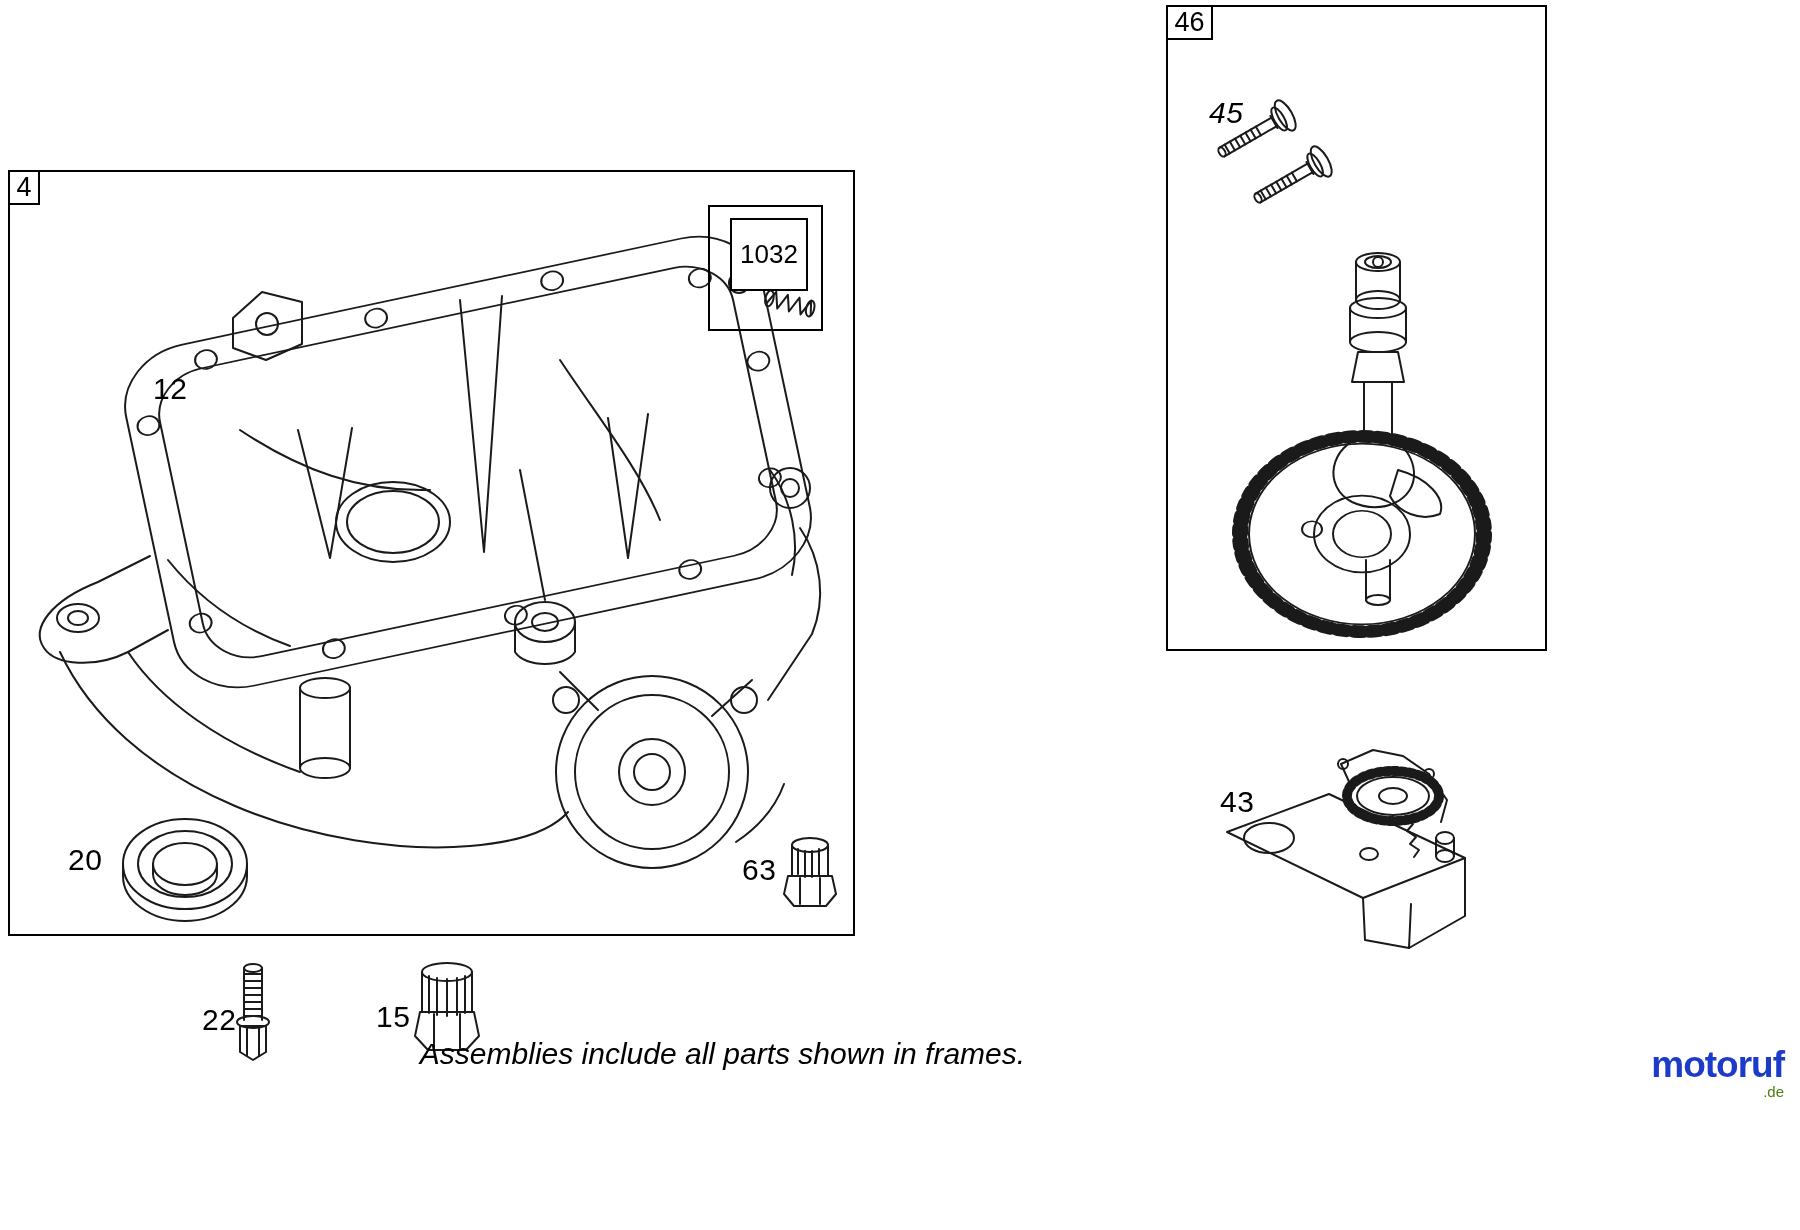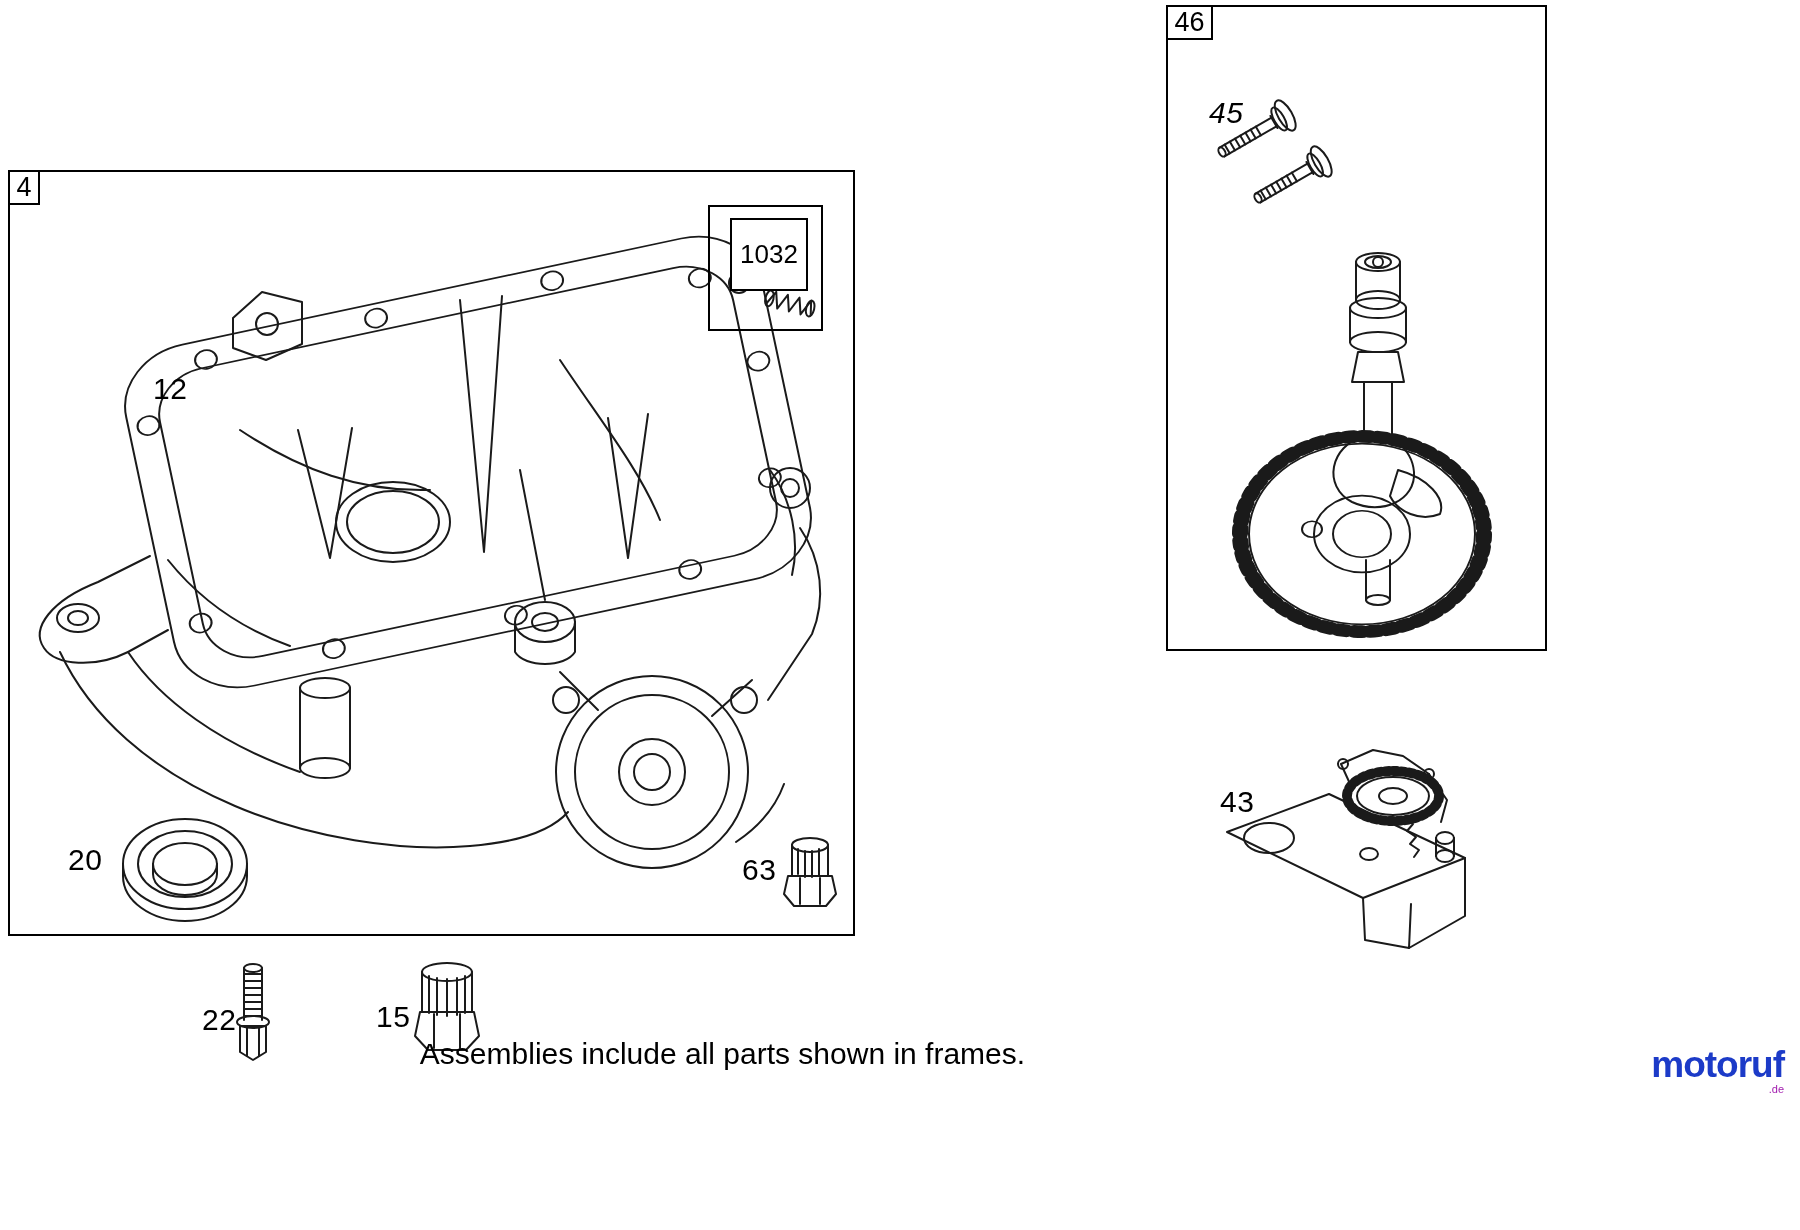--- a/index.html
+++ b/index.html
@@ -19,26 +19,26 @@
   .kit-label {
     position:absolute; left:20px; top:11px;
     border:2px solid #000; padding:19px 8px;
     font-size:26px; background:#fff;
   }
 
   .part-label { position:absolute; font-size:30px; letter-spacing:0.5px; }
 
   .footer-note {
     position:absolute; left:0; top:1037px; width:1445px;
-    text-align:center; font-size:30px;
+    text-align:center; font-size:30px;font-style:italic;
   }
 
   .logo { position:absolute; right:16px; top:1046px; display:flex; align-items:flex-end;flex-direction:column; }
   .logo-main { font-size:37px; font-weight:bold; color:#1c3bc8; line-height:1; letter-spacing:-1px; }
-  .logo-suffix { font-size:11px; color:#a21caf; margin-left:2px; padding-bottom:3px; }
+  .logo-suffix { font-size:15px; color:#4d7c0f; margin-left:2px; padding-bottom:3px; }
 </style>
 </head>
 <body>
 
 <div class="canvas">
 
   <svg class="art" width="1800" height="1230" viewBox="0 0 1800 1230">
     <defs>
       <g id="screw45">
         <path d="M0 -5 H60 M0 5 H60"></path>

